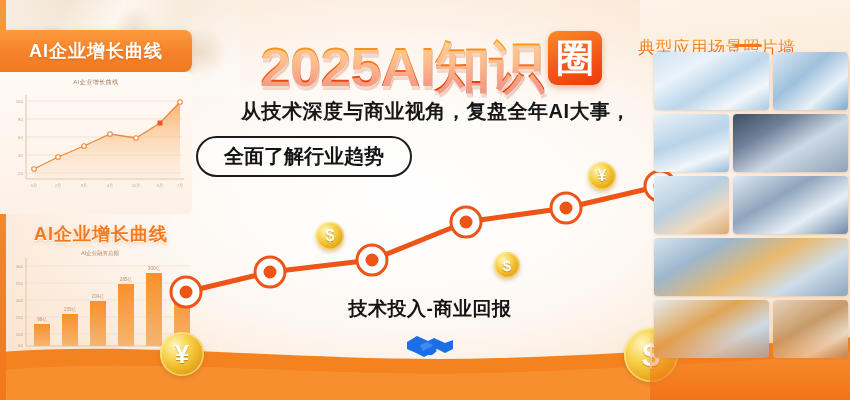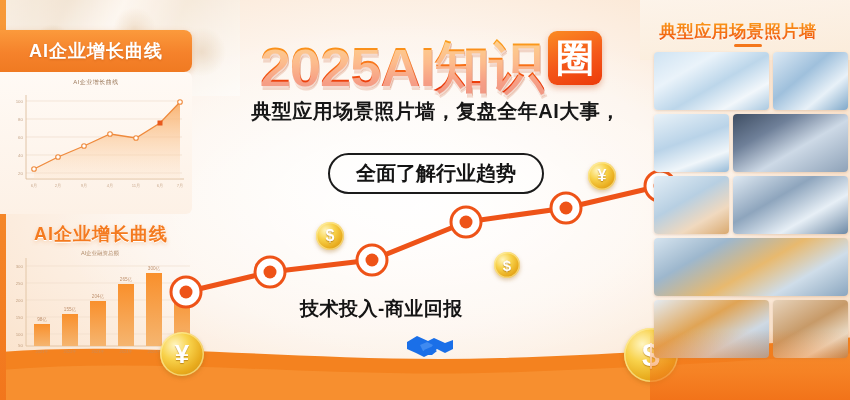--- a/index.html
+++ b/index.html
@@ -80,46 +80,46 @@
   .title-badge { display:inline-flex; align-items:center; justify-content:center;
     width:54px; height:54px; margin-left:4px;
     background:linear-gradient(160deg,#fb8b22 0%,#f4571a 55%,#ec3a0a 100%);
     border-radius:9px; color:#fff; font-size:38px; font-weight:900; line-height:1;
     box-shadow:0 3px 6px rgba(200,70,15,.35);
   }
 
   
   .subtitle { position:absolute; left:196px; top:98px; width:480px; text-align:center;
     font-size:20px; font-weight:bold; color:#171717; letter-spacing:.5px; }
-  .pill { position:absolute; left:196px; top:153px; width:480px;
-    display:flex; justify-content:center; }
+  .pill { position:absolute; left:196px; top:136px; width:480px;
+    display:flex; }
   .pill-inner { border:2.5px solid #1b1b1b; border-radius:22px; padding:5px 26px;
     font-size:20px; font-weight:bold; color:#141414; background:rgba(255,255,255,.35); }
 
   
   .main-chart { position:absolute; left:150px; top:150px; width:560px; height:180px; }
 
   
   .coin { position:absolute; border-radius:50%;
     background:
       radial-gradient(circle at 34% 30%, #fff5c0 0%, #f8d24b 34%, #e8ab1d 66%, #c8860c 100%);
     box-shadow:0 2px 4px rgba(160,100,10,.35), inset 0 0 0 1.5px rgba(255,240,170,.6);
     display:flex; align-items:center; justify-content:center;
     color:#fff; font-weight:900; text-shadow:0 1px 1px rgba(160,100,10,.6);
   }
 
   
-  .center-cap { position:absolute; left:300px; top:296px; width:260px; text-align:left;
+  .center-cap { position:absolute; left:300px; top:296px; width:260px; text-align:center;
     font-size:19px; font-weight:bold; color:#141414; letter-spacing:.5px; }
   .handshake { position:absolute; left:300px; top:330px; width:260px;
     display:flex; justify-content:center; }
 
   
-  .right-title { position:absolute; right:12px; top:20px; width:200px; text-align:center;
-    font-size:17px; font-weight:bold;
+  .right-title { position:absolute; right:12px; top:36px; width:200px; 
+    font-size:17px; font-weight:normal;
     background:linear-gradient(180deg,#fba21b,#ee4a10);
     -webkit-background-clip:text; background-clip:text; color:transparent;
     letter-spacing:.5px;
     filter:drop-shadow(0 1px 0 rgba(255,255,255,.6));
   }
   .right-underline { position:absolute; right:88px; top:44px; width:28px; height:3px;
     background:#f4771c; border-radius:2px; }
   .photo-wall { position:absolute; right:0px; top:52px; width:196px; height:348px;
     display:grid; grid-template-columns:repeat(5,1fr); grid-auto-rows:58px; gap:4px;
     padding-right:2px;
@@ -270,21 +270,21 @@
       <circle cx="510" cy="36" r="15" fill="#fff" stroke="#ee5318" stroke-width="3"></circle>
       <circle cx="510" cy="36" r="6.5" fill="#ee5318"></circle>
     </g>
   </svg>
 
   <div class="title-wrap">
     <span class="title-main">2025AI知识</span>
     <span class="title-badge">圈</span>
   </div>
 
-  <div class="subtitle">典型应用场景照片墙，复盘全年AI大事，</div>
+  <div class="subtitle">从技术深度与商业视角，复盘全年AI大事，</div>
 
   <div class="pill">
     <span class="pill-inner">全面了解行业趋势</span>
   </div>
 
   <div class="center-cap">技术投入-商业回报</div>
   <div class="handshake">
     <svg width="52" height="32" viewBox="0 0 52 32">
       <path d="M3,12 L13,6 L24,11 L30,8 L41,13 L49,10 L49,19 L41,23 L33,19 L28,23 L20,27 L12,23 L3,19 Z" fill="#1a6fe8"></path>
       <path d="M16,15 L23,12 L29,15 L25,20 L19,21 Z" fill="#3f8af0"></path>

